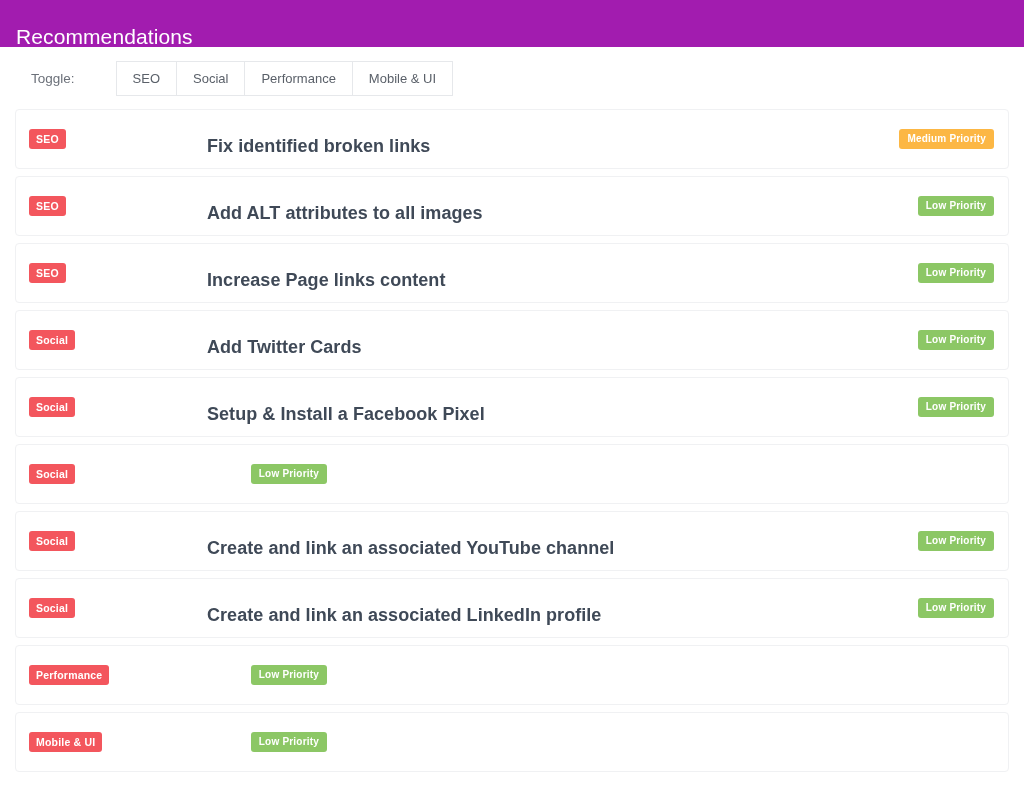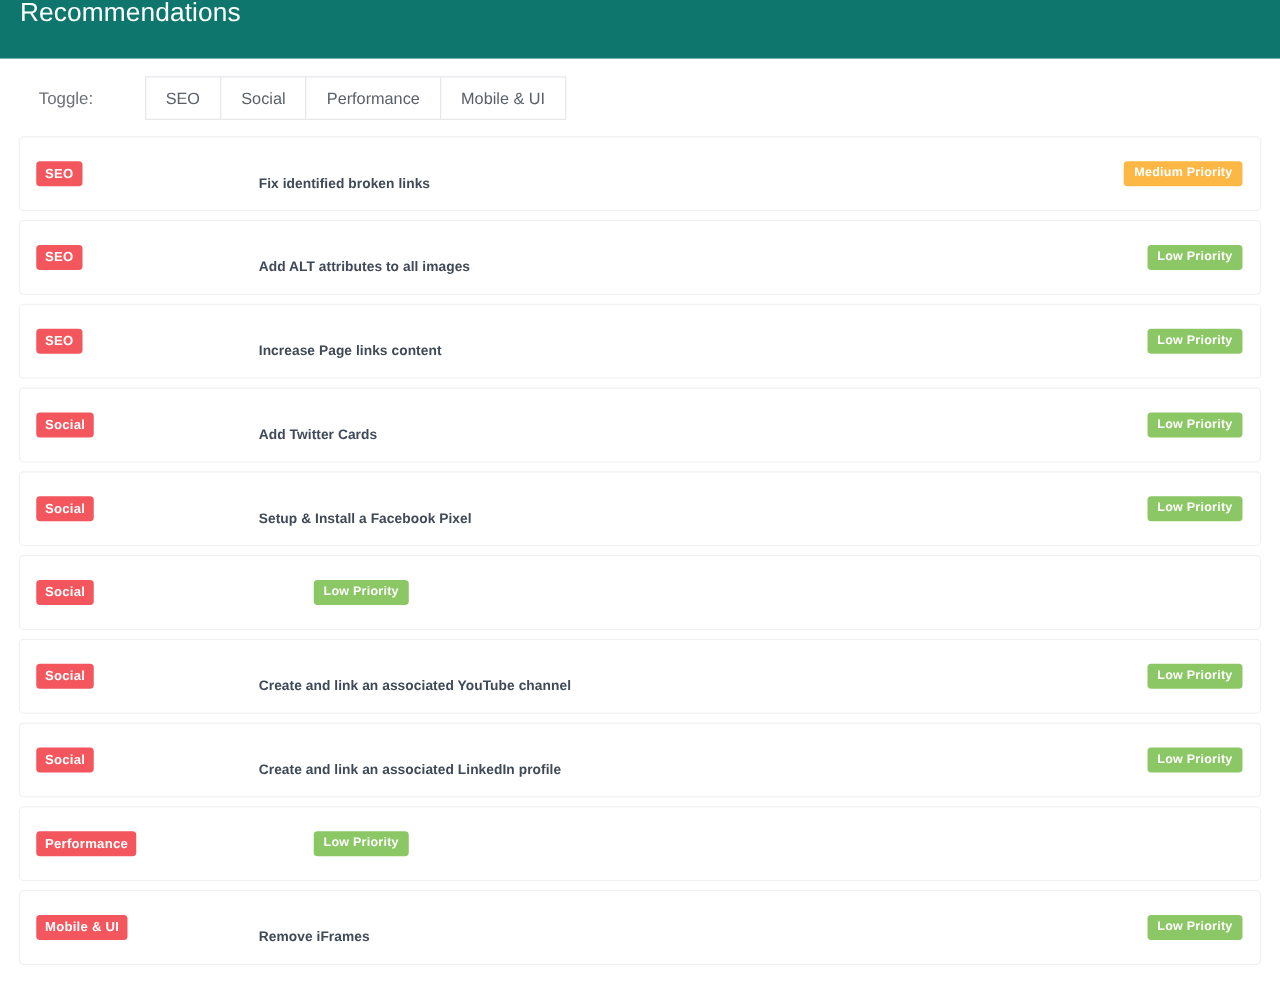--- a/index.html
+++ b/index.html
@@ -15,23 +15,23 @@
   .page {
     width: 1024px;
     height: 787px;
     background: #ffffff;
     position: relative;
   }
 
   
   .panel-header {
     height: 47px;
-    background: #0f766e;
-    display: flex;
-    align-items: flex-start;
+    background: #a21caf;
+    display: flex;
+    align-items: flex-end;
     padding: 0 0 0 16px;
   }
 
   .panel-title {
     color: #ffffff;
     font-size: 21px;
     font-weight: 400;
     letter-spacing: 0.1px;
     line-height: 1;
   }
@@ -111,21 +111,21 @@
     white-space: nowrap;
   }
 
   .rec-title-cell {
     flex: 1 1 auto;
     display: flex;
     align-items: center;
   }
 
   .rec-title {
-    font-size: 11px;
+    font-size: 18px;
     font-weight: bold;
     color: #3f4957;
     letter-spacing: 0.05px;
     margin-top: 15px;
   }
 
   .rec-prio-cell {
     flex: 0 0 auto;
     display: flex;
     align-items: center;
@@ -257,22 +257,19 @@
           <span class="cat-badge">Performance</span>
         </div>
         <div class="rec-prio-cell">
           <span class="prio-badge prio-low">Low Priority</span>
         </div>
       </div>
       <div class="rec-row">
         <div class="rec-cat-cell">
           <span class="cat-badge">Mobile &amp; UI</span>
         </div>
-        <div class="rec-title-cell">
-          <span class="rec-title">Remove iFrames</span>
-        </div>
         <div class="rec-prio-cell">
           <span class="prio-badge prio-low">Low Priority</span>
         </div>
       </div>
     </div>
 
 </div>
 
 </body></html>

